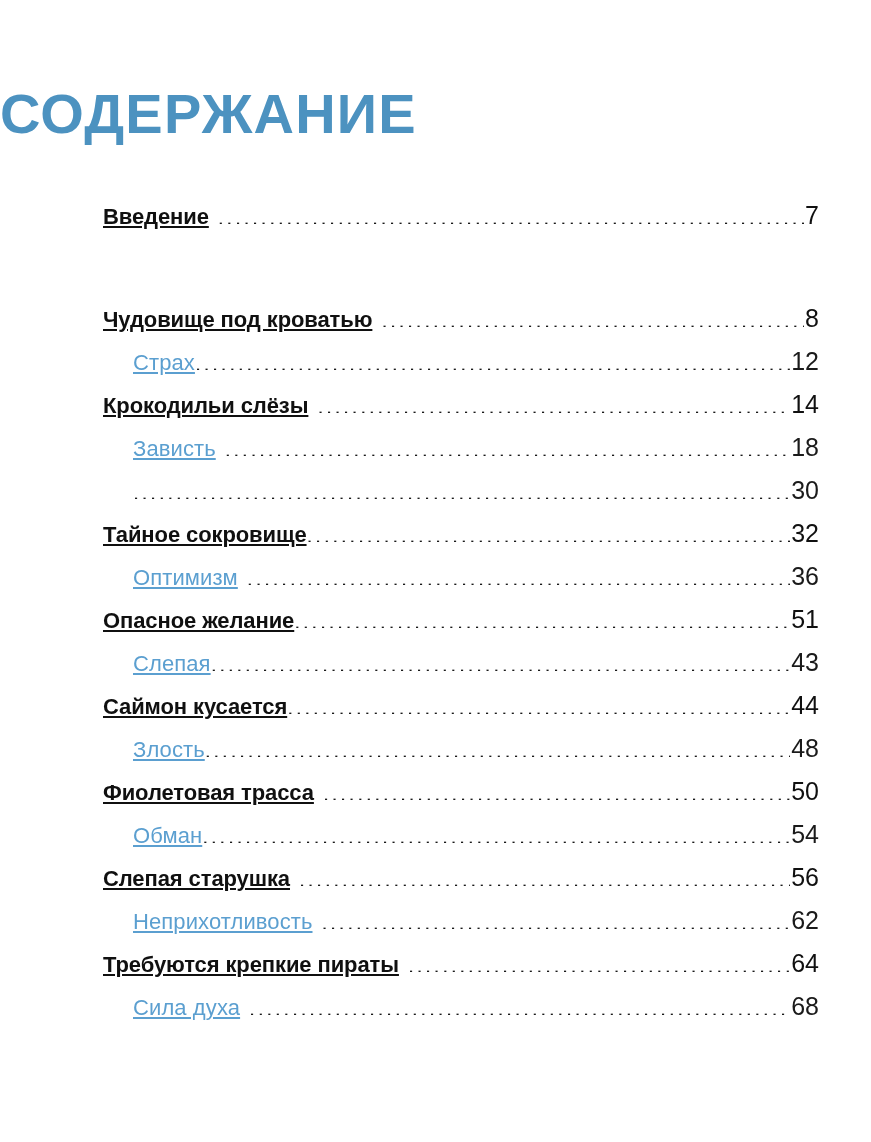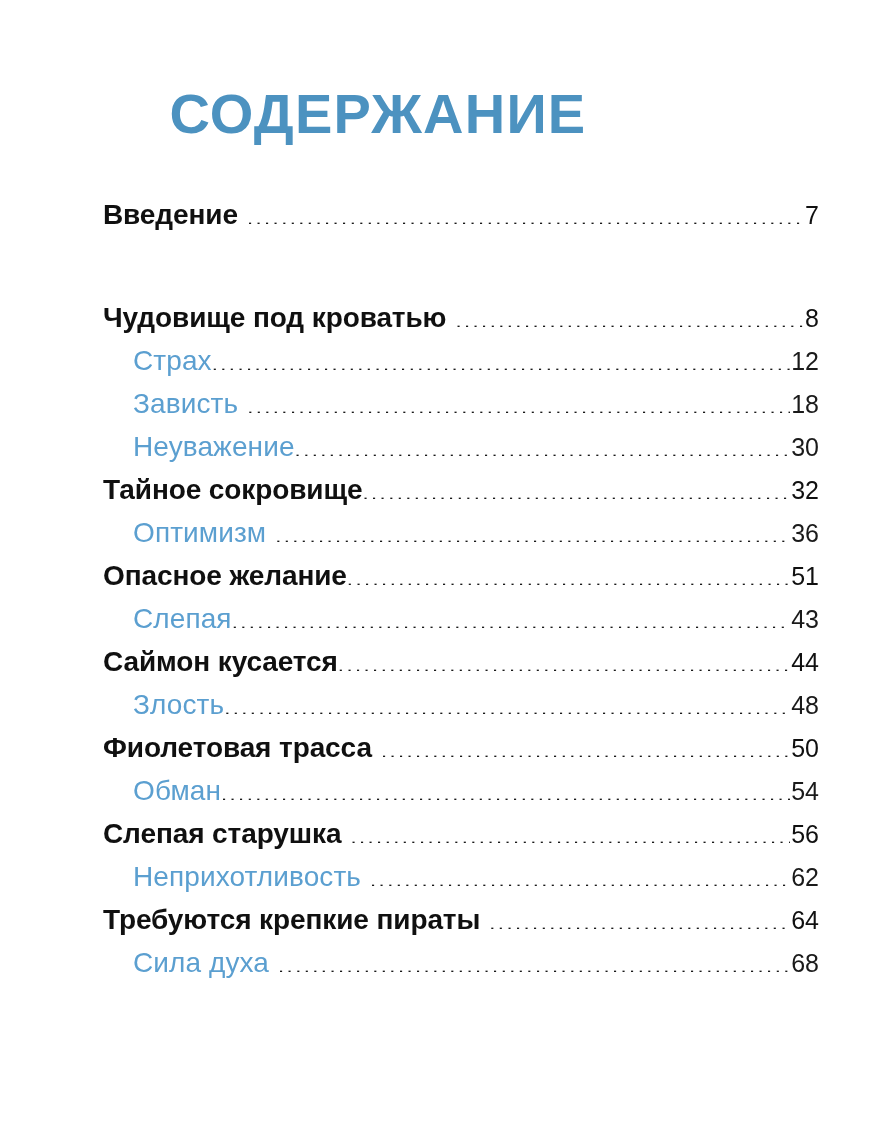--- a/index.html
+++ b/index.html
@@ -20,23 +20,23 @@
     width: 871px;
     height: 1142px;
     box-sizing: border-box;
     background: #ffffff;
   }
 
   
   .toc-title {
     position: absolute;
     top: 86px;
-    left: 7px;
+    left: 0;
     width: 742px;
-    text-align: center;
+    text-align: left;
     font-size: 56px;
     font-weight: bold;
     letter-spacing: 1.2px;
     color: #4c92c0;
     font-family: "Liberation Sans", sans-serif;
     line-height: 1;
     white-space: nowrap;
   }
 
   
@@ -52,22 +52,23 @@
     align-items: baseline;
     width: 100%;
     box-sizing: border-box;
     height: 43px;
     overflow: hidden;
   }
 
   .toc-entry .label {
     flex: 0 1 auto;
     white-space: nowrap;
-    font-size: 28px;
+    font-size: 22px;
     line-height: 30px;
+    text-decoration: underline;
   }
 
   .toc-entry .leader {
     flex: 1 1 auto;
     position: relative;
     height: 1em;
     overflow: hidden;
     margin: 0 0px;
     min-width: 8px;
   }
@@ -155,27 +156,31 @@
       <div class="toc-entry level-1">
         <span class="label has-trailing-space">Чудовище под кроватью</span>
         <span class="leader"></span>
         <span class="page-num">8</span>
       </div>
       <div class="toc-entry level-2">
         <span class="label">Страх</span>
         <span class="leader"></span>
         <span class="page-num">12</span>
       </div>
+      <div class="toc-entry level-1">
+        <span class="label has-trailing-space">Крокодильи слёзы</span>
+        <span class="leader"></span>
+        <span class="page-num">14</span>
+      </div>
       <div class="toc-entry level-2">
         <span class="label has-trailing-space">Зависть</span>
         <span class="leader"></span>
         <span class="page-num">18</span>
       </div>
       <div class="toc-entry level-2">
-        <span class="label">Неуважение</span>
         <span class="leader"></span>
         <span class="page-num">30</span>
       </div>
       <div class="toc-entry level-1">
         <span class="label">Тайное сокровище</span>
         <span class="leader"></span>
         <span class="page-num">32</span>
       </div>
       <div class="toc-entry level-2">
         <span class="label has-trailing-space">Оптимизм</span>

